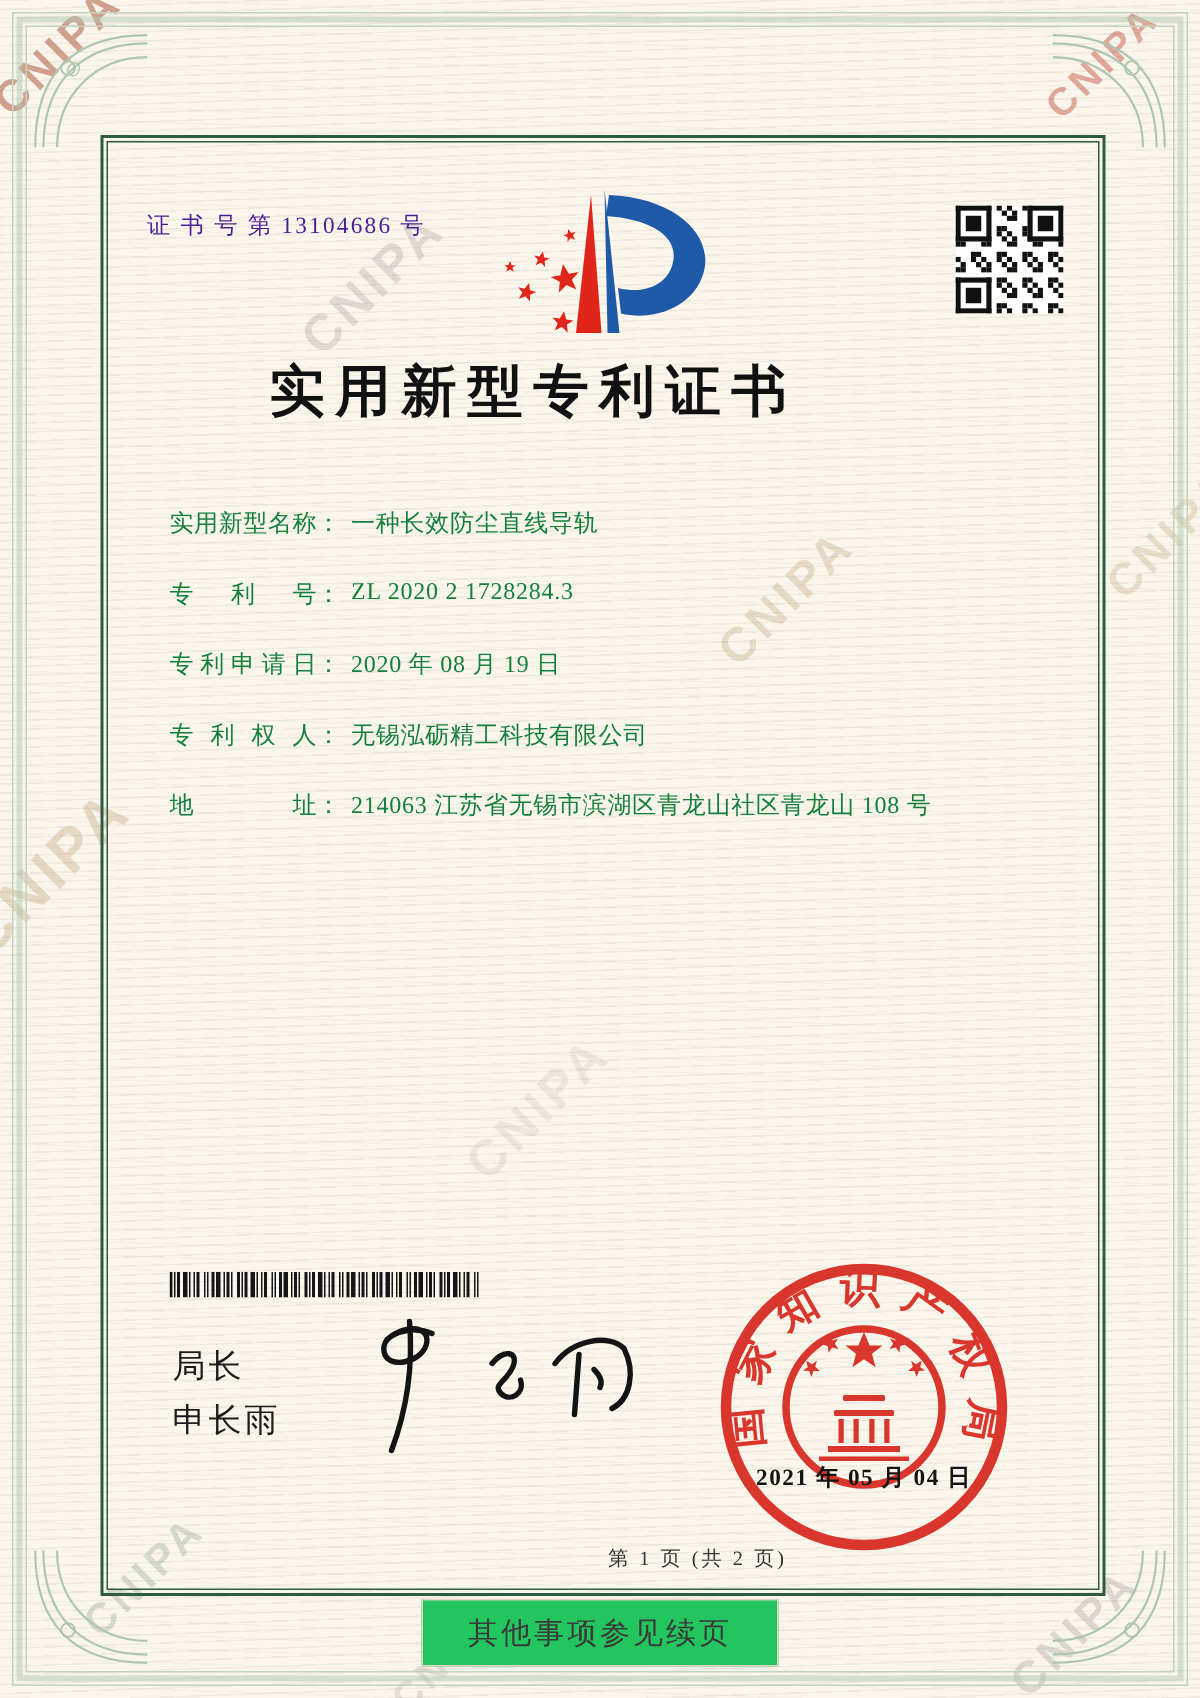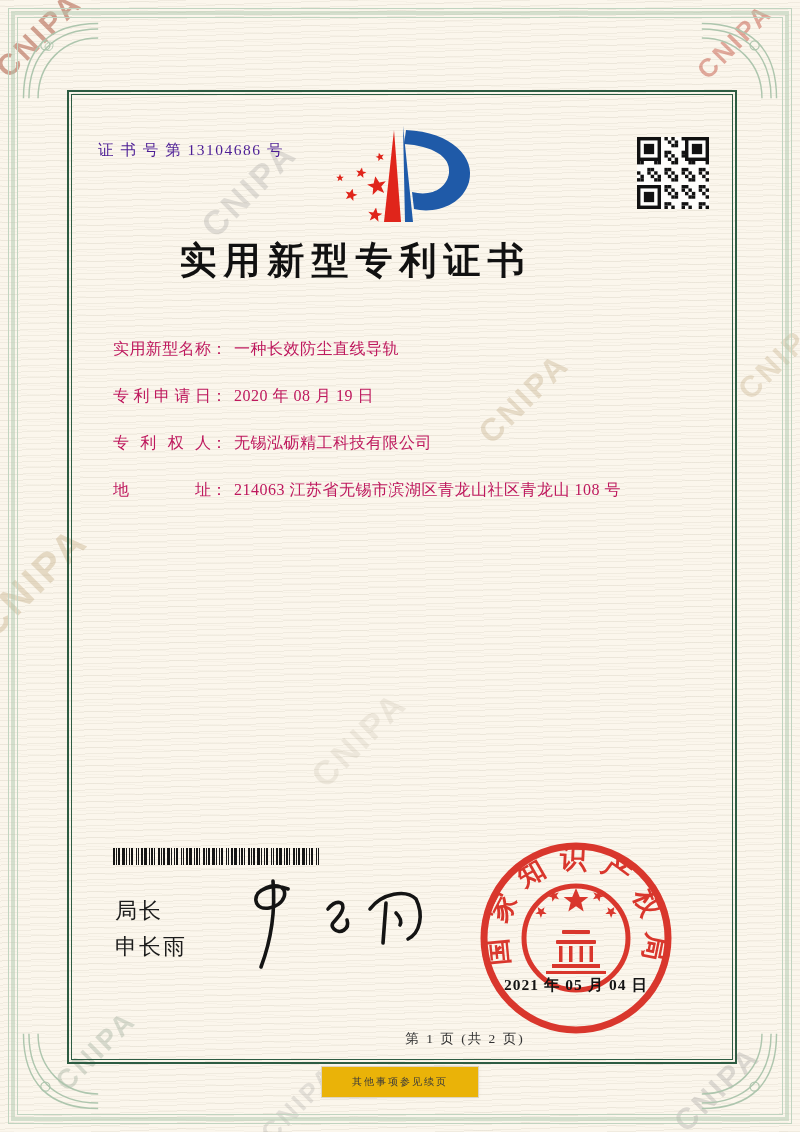--- a/index.html
+++ b/index.html
@@ -55,21 +55,21 @@
 
   
   .cert-no{position:absolute;left:98px;top:140px;font-size:15.5px;letter-spacing:1.5px;color:#4c1d95;}
   .logo{position:absolute;left:330px;top:116px;}
   .qr{position:absolute;left:637px;top:137px;}
   .title{position:absolute;left:0;top:236px;width:711px;margin:0;text-align:center;
     font-size:37px;font-weight:bold;letter-spacing:7px;color:#111;}
 
   
   .fields{position:absolute;left:113px;top:339px;width:600px;}
-  .row{height:23px;margin-bottom:24px;font-size:16px;white-space:nowrap;color:#be185d;}
+  .row{height:23px;margin-bottom:24px;font-size:16px;white-space:nowrap;color:#15803d;}
   .lbl{display:inline-block;width:98px;text-align:justify;text-align-last:justify;vertical-align:top;}
   .colon{display:inline-block;vertical-align:top;}
   .val{display:inline-block;margin-left:7px;vertical-align:top;letter-spacing:.5px;}
   .lbl2{display:inline-block;width:98px;margin-left:52px;text-align:justify;text-align-last:justify;vertical-align:top;}
 
   
   .paras{position:absolute;left:113px;top:661px;width:598px;}
   .paras p{margin:0;text-indent:2em;font-size:15.5px;line-height:25.8px;color:#3a3a3a;text-align:justify;}
 
   
@@ -82,22 +82,22 @@
 
   
   .seal{position:absolute;left:476px;top:838px;}
   .seal-date{position:absolute;left:486px;top:975px;width:180px;text-align:center;
     font-size:15.5px;font-weight:bold;color:#141414;letter-spacing:1px;z-index:5;}
 
   
   .page-info{position:absolute;left:67px;top:1030px;width:700px;text-align:center;
     font-size:13.5px;letter-spacing:2px;color:#333;margin-left:48px;}
   .cont-wrap{position:absolute;left:0;top:1066px;width:800px;text-align:center;}
-  .cont-box{display:inline-block;padding:8px 30px;background:#eab308;border:1px solid #ddd5c2;
-    font-size:10px;letter-spacing:2px;color:#3a3a3a;box-shadow:0 0 4px rgba(0,0,0,.04);}
+  .cont-box{display:inline-block;padding:8px 30px;background:#22c55e;border:1px solid #ddd5c2;
+    font-size:20px;letter-spacing:2px;color:#3a3a3a;box-shadow:0 0 4px rgba(0,0,0,.04);}
 </style>
 </head>
 <body>
 
 <svg width="0" height="0" style="position:absolute">
   <defs>
     <symbol id="st" viewBox="-10 -10 20 20">
       <polygon points="0,-10 2.9,-3.1 9.5,-3.1 4.1,1.2 5.9,8.1 0,4 -5.9,8.1 -4.1,1.2 -9.5,-3.1 -2.9,-3.1" fill="currentColor"></polygon>
     </symbol>
   </defs>
@@ -264,20 +264,23 @@
       <rect x="68.57" y="68.57" width="3.43" height="3.43" fill="#111"></rect>
     </svg>
 
   <h1 class="title">实用新型专利证书</h1>
 
   <div class="fields">
     <div class="row">
       <span class="lbl">实用新型名称</span><span class="colon">：</span><span class="val">一种长效防尘直线导轨</span>
     </div>
     <div class="row">
+      <span class="lbl">专利号</span><span class="colon">：</span><span class="val">ZL 2020 2 1728284.3</span>
+    </div>
+    <div class="row">
       <span class="lbl">专利申请日</span><span class="colon">：</span><span class="val">2020 年 08 月 19 日</span>
     </div>
     <div class="row">
       <span class="lbl">专利权人</span><span class="colon">：</span><span class="val">无锡泓砺精工科技有限公司</span>
     </div>
     <div class="row">
       <span class="lbl">地址</span><span class="colon">：</span><span class="val">214063 江苏省无锡市滨湖区青龙山社区青龙山 108 号</span>
     </div>
   </div>
 

